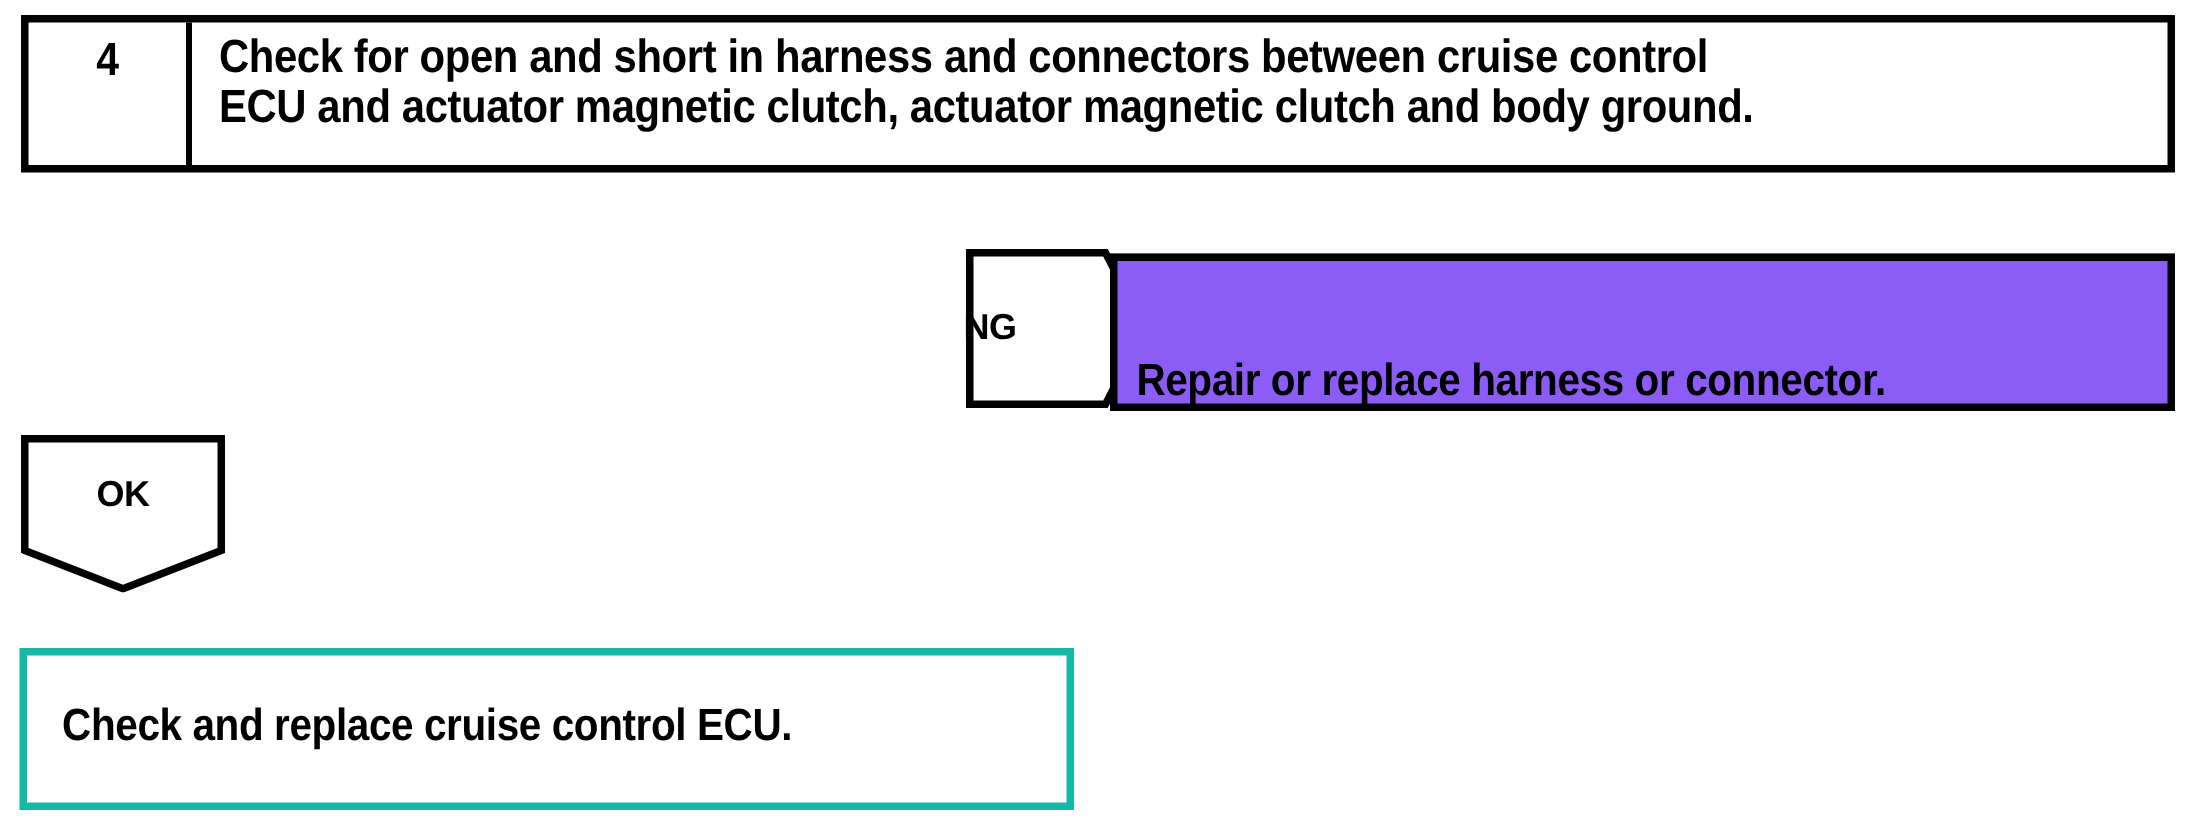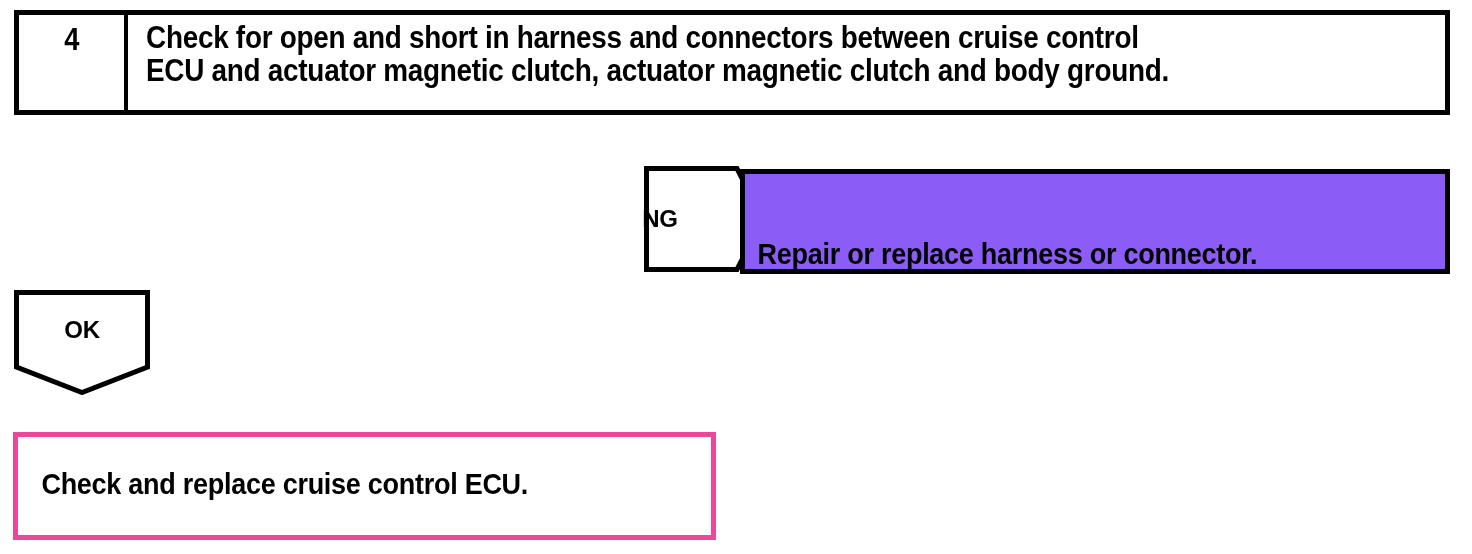--- a/index.html
+++ b/index.html
@@ -150,21 +150,21 @@
     letter-spacing: -0.3px;
   }
 
   
   .result-box {
     position: absolute;
     left: 13px;
     top: 432px;
     width: 703px;
     height: 108px;
-    border: 5px solid #ec4899;
+    border: 5px solid #14b8a6;
     box-sizing: border-box;
     background: #fff;
     display: flex;
     align-items: center;
   }
   .result-text {
     display: block;
     font-size: 30px;
     font-weight: bold;
     line-height: 1.05;

